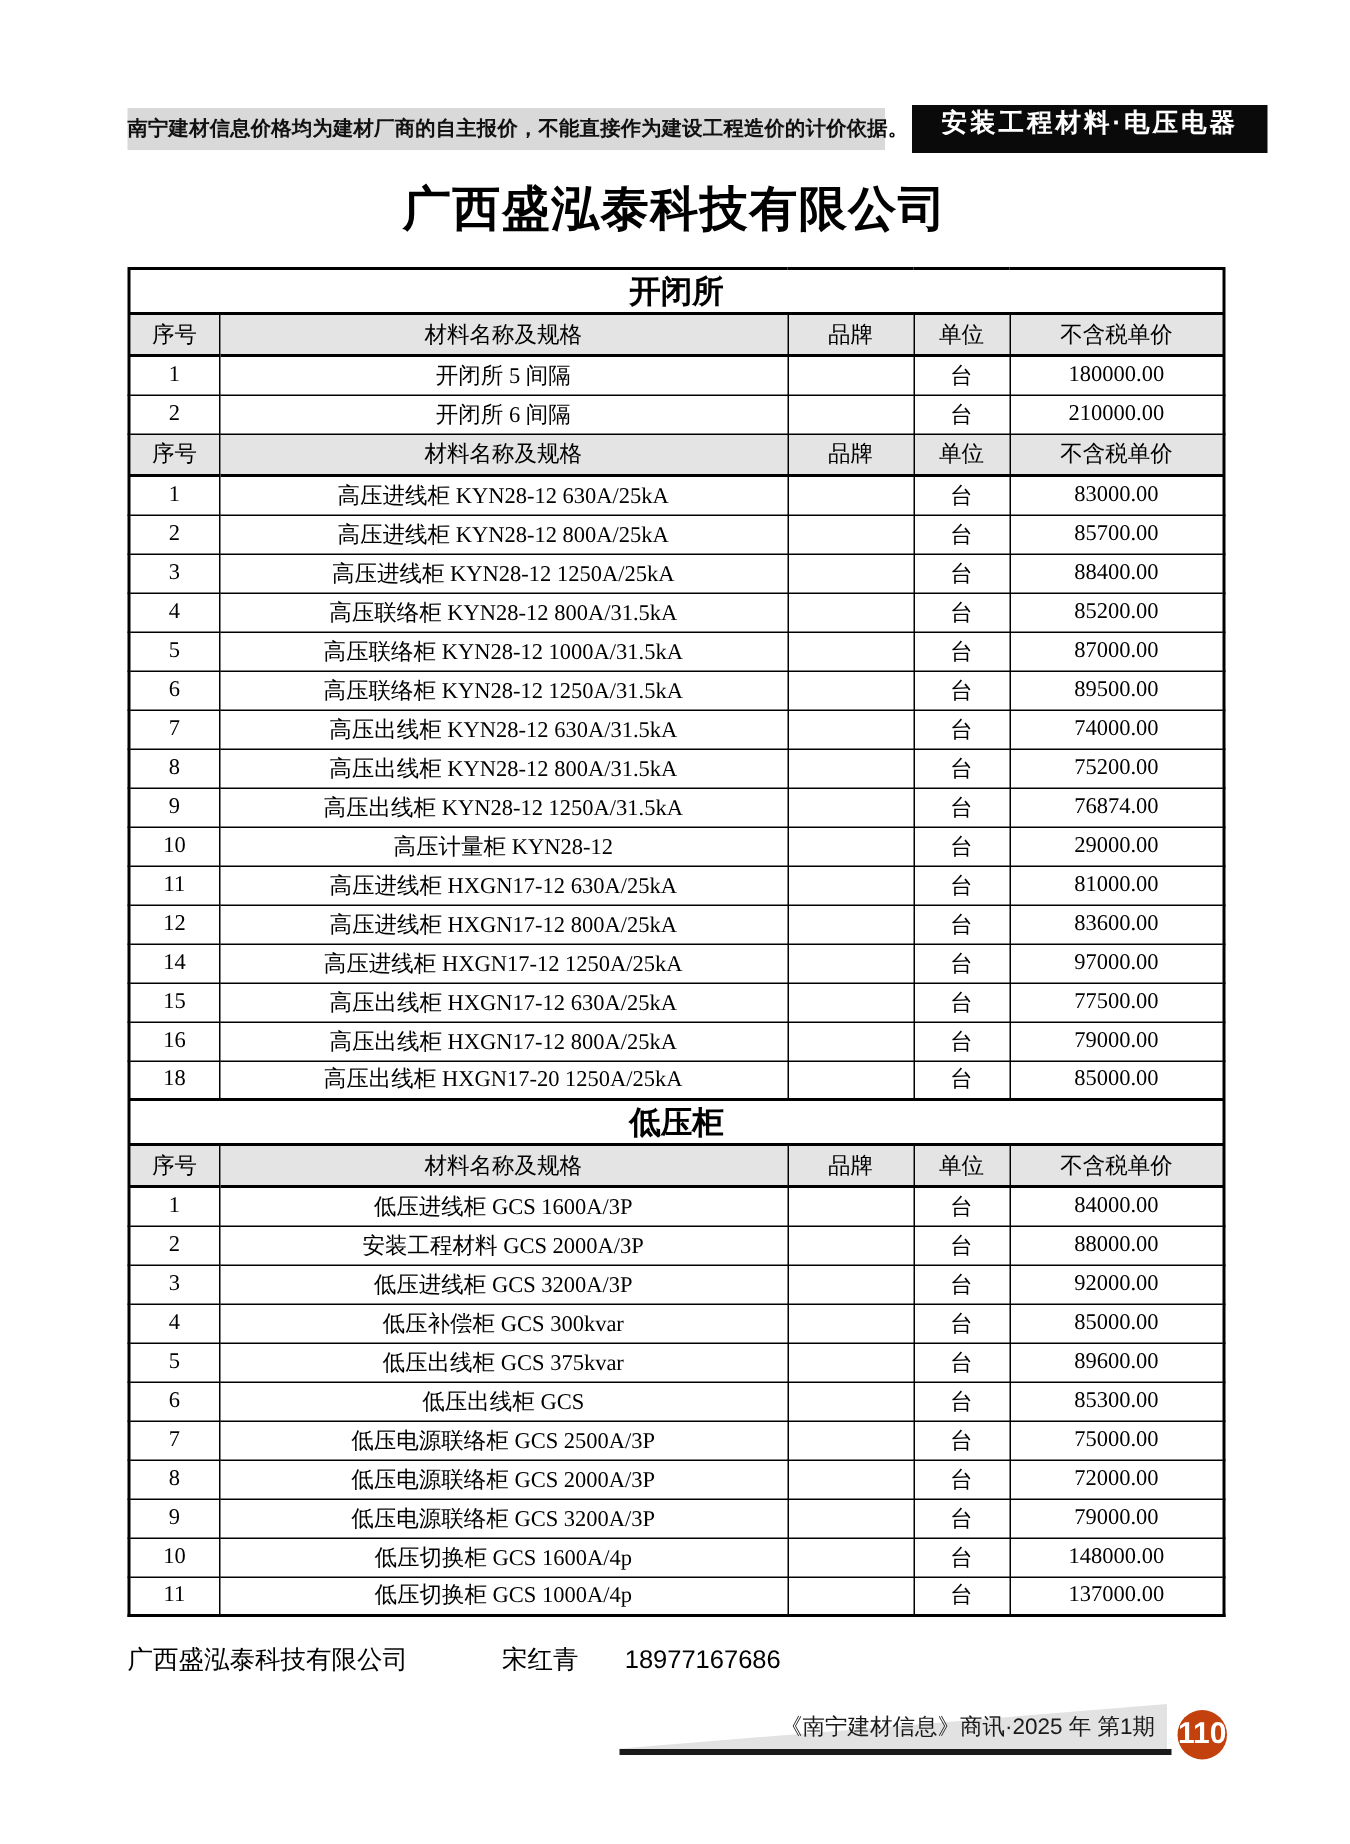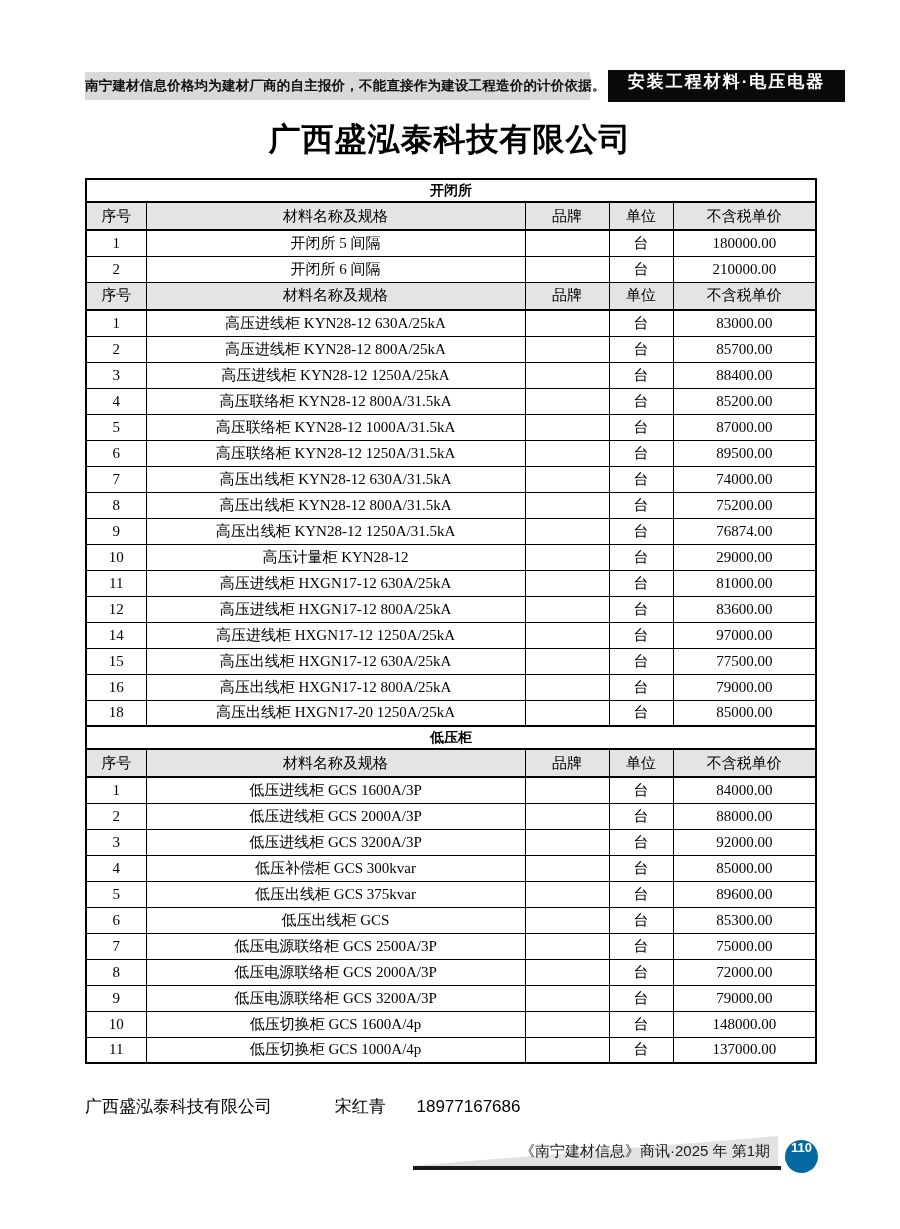--- a/index.html
+++ b/index.html
@@ -30,21 +30,21 @@
 
   
   .table-wrap { position:absolute; top:178px; left:85px; width:730px; }
   table.price-table { border-collapse:collapse; table-layout:fixed; width:730px; border:2px solid #000; }
   table.price-table td {
     border:1px solid #000; text-align:center; vertical-align:middle;
     font-family:"Liberation Serif", serif; font-size:15px; color:#000;
     height:26px; padding:0 3px; overflow:hidden; white-space:nowrap;
   }
   tr.section-row td {
-    font-family:"Liberation Sans", sans-serif; font-weight:700; font-size:14px;
+    font-family:"Liberation Sans", sans-serif; font-weight:700; font-size:21px;
     height:23px; background:#fff; border-top:2px solid #000; border-bottom:2px solid #000;
   }
   tr.header-row td {
     background:#e4e4e4; height:28px; font-size:15px;
     border-bottom:2px solid #000;
   }
 
   
   .contact-line {
     position:absolute; top:1095px; left:85px; width:730px; height:24px;
@@ -63,23 +63,23 @@
   .footer-issue {
     position:absolute; left:410px; top:1142px; width:360px; height:22px;
     text-align:right; font-family:"Liberation Sans", sans-serif;
     font-size:15px; color:#1a1a1a; white-space:nowrap;
   }
   .footer-line {
     position:absolute; left:413px; top:1166px; width:368px; height:4px; background:#1a1a1a;
   }
   .page-badge {
     position:absolute; left:785px; top:1140px; width:33px; height:33px;
-    background:#0369a1; border-radius:50%;
-    display:flex; justify-content:center;
-    font-family:"Liberation Sans", sans-serif; font-weight:700; font-size:13px; color:#fff;
+    background:#c2410c; border-radius:50%;
+    display:flex; align-items:center; justify-content:center;
+    font-family:"Liberation Sans", sans-serif; font-weight:700; font-size:20px; color:#fff;
   }
 </style>
 </head>
 <body>
 
 <div class="notice-wrap">
   <div class="notice-left">
     <span>南宁建材信息价格均为建材厂商的自主报价，不能直接作为建设工程造价的计价依据。</span>
   </div>
   <div class="notice-right">
@@ -254,21 +254,21 @@
         </tr>
         <tr class="data-row">
           <td>1</td>
           <td>低压进线柜 GCS 1600A/3P</td>
           <td></td>
           <td>台</td>
           <td>84000.00</td>
         </tr>
         <tr class="data-row">
           <td>2</td>
-          <td>低压进线柜 GCS 2000A/3P</td>
+          <td>安装工程材料 GCS 2000A/3P</td>
           <td></td>
           <td>台</td>
           <td>88000.00</td>
         </tr>
         <tr class="data-row">
           <td>3</td>
           <td>低压进线柜 GCS 3200A/3P</td>
           <td></td>
           <td>台</td>
           <td>92000.00</td>

